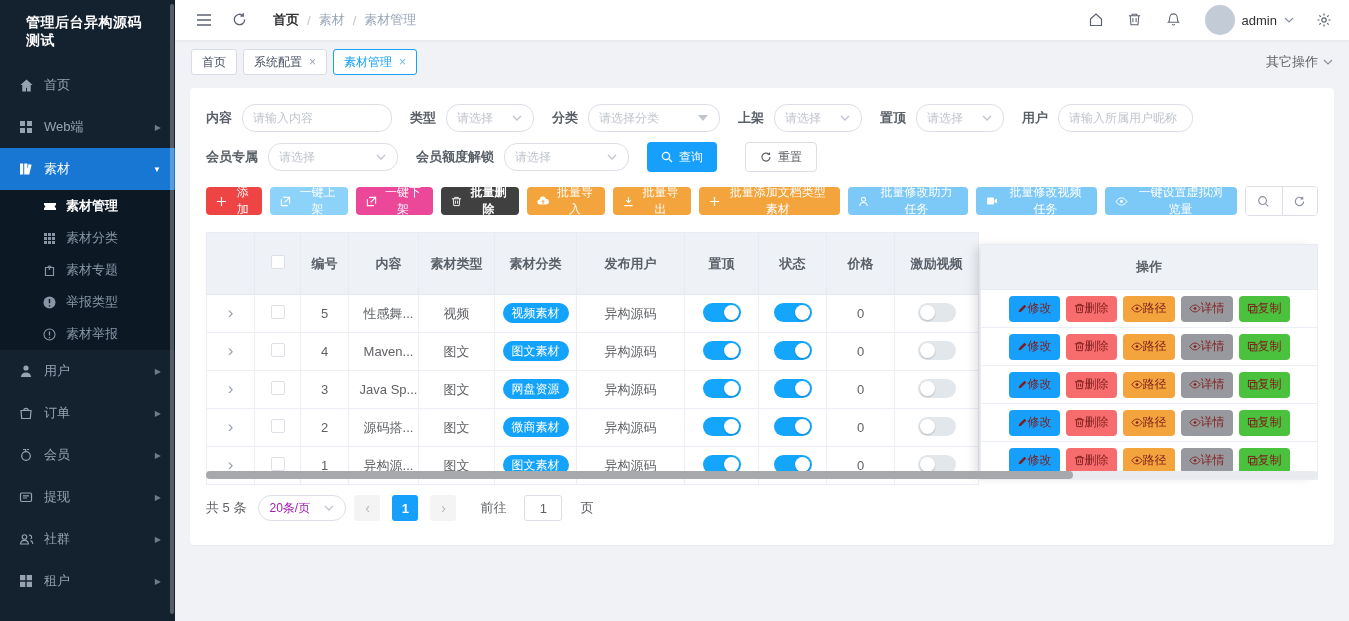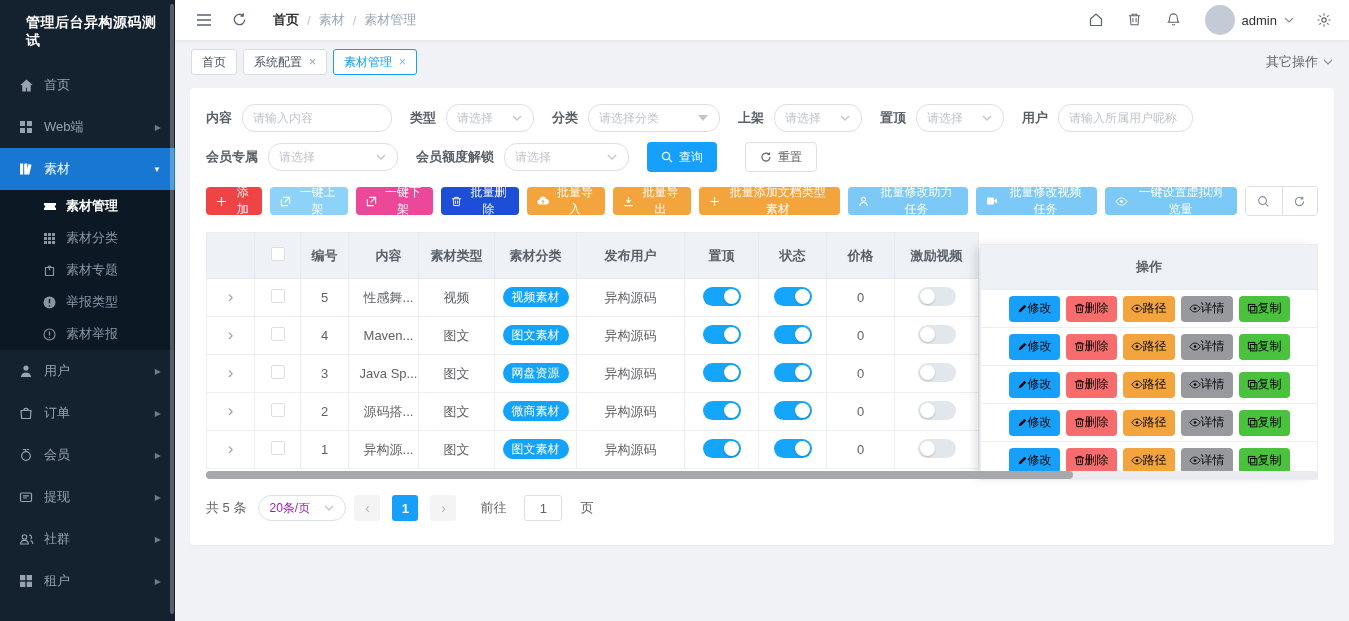--- a/index.html
+++ b/index.html
@@ -2,21 +2,21 @@
 <html><head>
 <meta charset="utf-8">
 <style>
   * { margin:0; padding:0; box-sizing:border-box; }
   html,body { width:1349px; height:621px; overflow:hidden; }
   body { font-family:"Liberation Sans","DejaVu Sans",sans-serif; background:#f0f2f5; color:#303133; }
   .app { position:relative; width:1349px; height:621px; display:flex; }
 
   
   .sidebar { position:relative; width:175px; height:621px; background:#14212f; flex:none; overflow:hidden; }
-  .logo { height:64px; display:flex; align-items:center; padding:0 14px; color:#fff; font-size:14px; font-weight:bold; letter-spacing:.5px;margin-left:12px; }
+  .logo { height:64px; display:flex; align-items:center; padding:0 26px; color:#fff; font-size:14px; font-weight:bold; letter-spacing:.5px; }
   .menu-item { height:42px; display:flex; align-items:center; padding:0 14px 0 18px; color:#97a3b1; font-size:13px; cursor:pointer; }
   .menu-item .mi-icon { width:16px; height:16px; margin-right:10px; flex:none; display:inline-flex; align-items:center; justify-content:center; }
   .menu-item .mi-label { flex:1; }
   .menu-item .mi-arrow { font-size:8px; color:#6d7b89; }
   .menu-item.active { background:#1877d2; color:#fff; }
   .menu-item.active .mi-arrow { color:#fff; }
   .submenu { background:#0c1824; }
   .sub-item { height:32px; display:flex; align-items:center; padding:0 14px 0 42px; color:#8795a5; font-size:13px; cursor:pointer; }
   .sub-item .mi-icon { width:15px; height:15px; margin-right:9px; display:inline-flex; align-items:center; justify-content:center; }
   .sub-item.active { color:#fff; font-weight:bold; }
@@ -60,44 +60,44 @@
   .select .sc { width:11px; height:7px; color:#c0c4cc; display:inline-flex; margin-left:8px; }
   .w150{width:150px;} .w88{width:88px;} .w132{width:132px;} .w135{width:135px;} .w130{width:130px;} .w125{width:125px;}
   .btn { border:none; border-radius:4px; height:30px; padding:0 14px; font-size:12px; color:#fff; display:inline-flex; align-items:center; gap:6px; cursor:pointer; font-family:inherit; }
   .btn svg { flex:none; }
   .btn-primary { background:#17a0fb; }
   .btn-plain { background:#fff; border:1px solid #dcdfe6; color:#606266; }
 
   .toolbar { display:flex; align-items:center; margin-top:14px; gap:8px; }
   .tbtn { height:28px; padding:0 10px; font-size:12px; }
   .btn-green{background:#ef4444;} .btn-sky{background:#8cd2f9;} .btn-peach{background:#ec4899;}
-  .btn-pink{background:#1d4ed8;} .btn-orange{background:#f3a43d;} .btn-sky2{background:#7cc8f6;}
+  .btn-pink{background:#404040;font-weight:bold;} .btn-orange{background:#f3a43d;} .btn-sky2{background:#7cc8f6;}
   .icon-group { margin-left:auto; display:flex; border:1px solid #dcdfe6; border-radius:4px; overflow:hidden; }
   .ig-btn { width:40px; height:28px; background:#fff; display:flex; align-items:center; justify-content:center; color:#8a919c; cursor:pointer; }
   .ig-btn + .ig-btn { border-left:1px solid #dcdfe6; }
 
   
   .table-wrap { position:relative; margin-top:16px; height:236px; }
   table.grid { border-collapse:collapse; table-layout:fixed; width:772px; font-size:13px; color:#606266; }
-  table.grid th { background:#eef1f6; font-weight:bold; color:#5a6068; height:46px; border:1px solid #e8ecf2; border-bottom:1px solid #e4e9f0; text-align:center; font-size:13px; }
+  table.grid th { background:#eef1f6; font-weight:bold; color:#5a6068; height:62px; border:1px solid #e8ecf2; border-bottom:1px solid #e4e9f0; text-align:center; font-size:13px; }
   table.grid td { height:38px; border:1px solid #ebeef5; text-align:center; background:#fff; }
   th.c-content, td.c-content { text-align:left; padding-left:10px; }
   td.c-content { white-space:nowrap; overflow:hidden; }
   .expand-ic { color:#98a2ae; font-size:17px; line-height:1; cursor:pointer; display:inline-block; transform:translateY(-1px); }
   .checkbox { width:14px; height:14px; border:1px solid #dcdfe6; border-radius:2px; background:#fff; display:inline-block; cursor:pointer; }
   .badge { background:#13a3fb; color:#fff; font-size:12px; padding:3px 9px; border-radius:10px; white-space:nowrap; }
   .switch { width:38px; height:19px; border-radius:10px; background:#e2e7ec; display:inline-block; position:relative; cursor:pointer; }
   .switch::after { content:""; position:absolute; top:2px; left:2px; width:15px; height:15px; border-radius:50%; background:#fff; box-shadow:0 1px 2px rgba(0,0,0,.2); }
   .switch.on { background:#13a6fc; }
   .switch.on::after { left:auto; right:2px; }
 
   .fixed-col { position:absolute; top:12px; right:0; width:338px; background:#fff; box-shadow:-7px 0 10px -3px rgba(0,0,0,.14); }
   .fc-head { height:46px; background:#eef1f6; border:1px solid #e8ecf2; display:flex; align-items:center; justify-content:center; font-weight:bold; font-size:13px; color:#5a6068; }
   .fc-row { height:38px; border:1px solid #ebeef5; border-top:none; display:flex; align-items:center; justify-content:center; gap:6px; background:#fff; }
-  .abtn { height:26px; padding:0 8px; border:none; border-radius:4px; color:#000000; font-size:12px; display:inline-flex; align-items:center; gap:0; cursor:pointer; font-family:inherit;justify-content:center; }
+  .abtn { height:26px; padding:0 8px; border:none; border-radius:4px; color:#7f1d1d; font-size:12px; display:inline-flex; align-items:center; gap:0; cursor:pointer; font-family:inherit;justify-content:center; }
   .abtn svg { flex:none; }
   .a-blue{background:#17a0fb;} .a-red{background:#f76d6d;} .a-orange{background:#f3a43d;} .a-gray{background:#98999e;} .a-green{background:#4ac23e;}
 
   .hscroll { margin-top:3px; height:8px; position:relative; }
   .hs-track { position:absolute; inset:0; border-radius:4px; background:#e9ebee; }
   .hs-thumb { position:absolute; left:0; top:0; height:8px; width:78%; border-radius:4px; background:#a6a8ab; cursor:pointer; }
 
   
   .pager { display:flex; align-items:center; margin-top:16px; font-size:13px; color:#606266; gap:8px; }
   .pg-total { margin-right:4px; }

